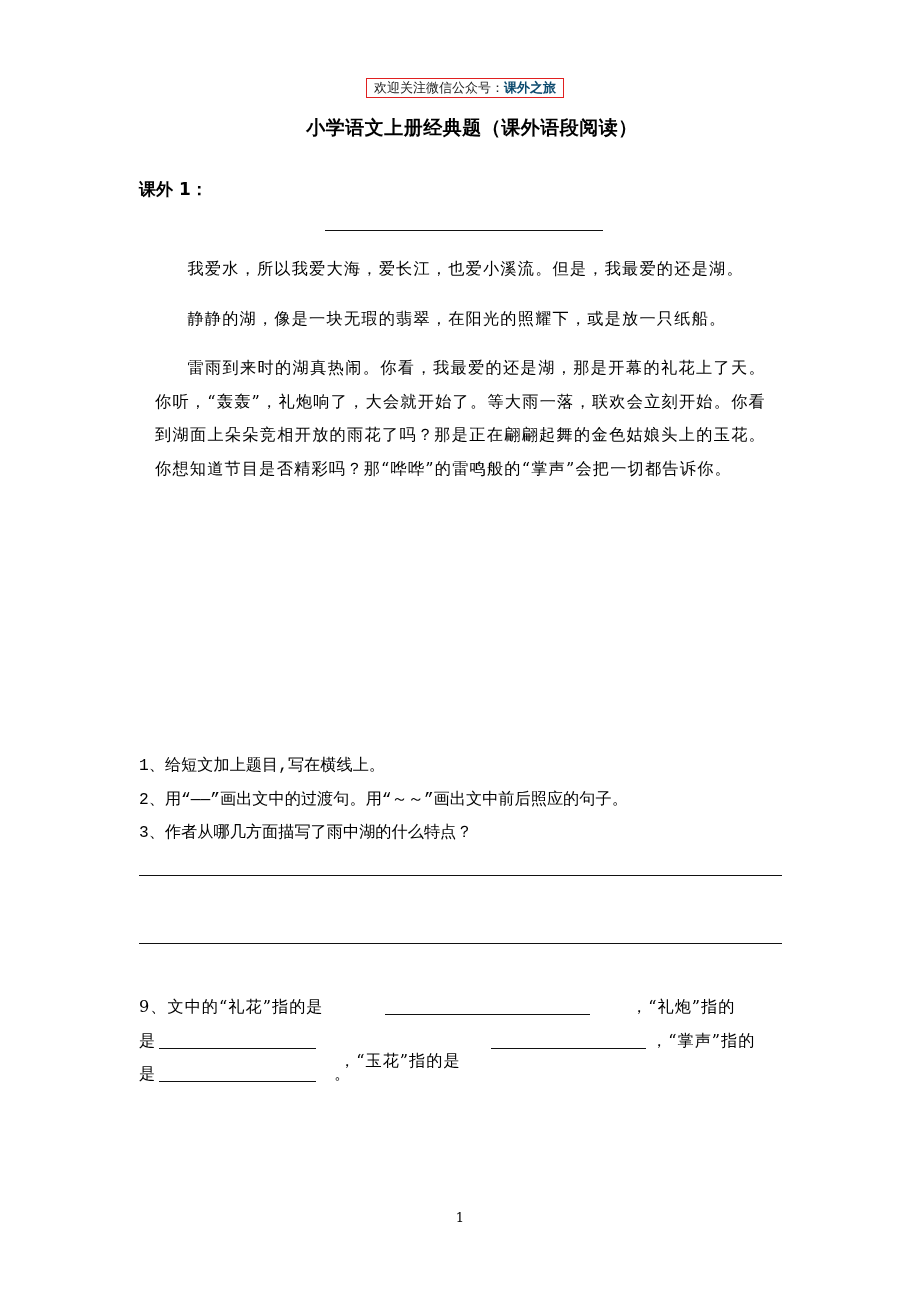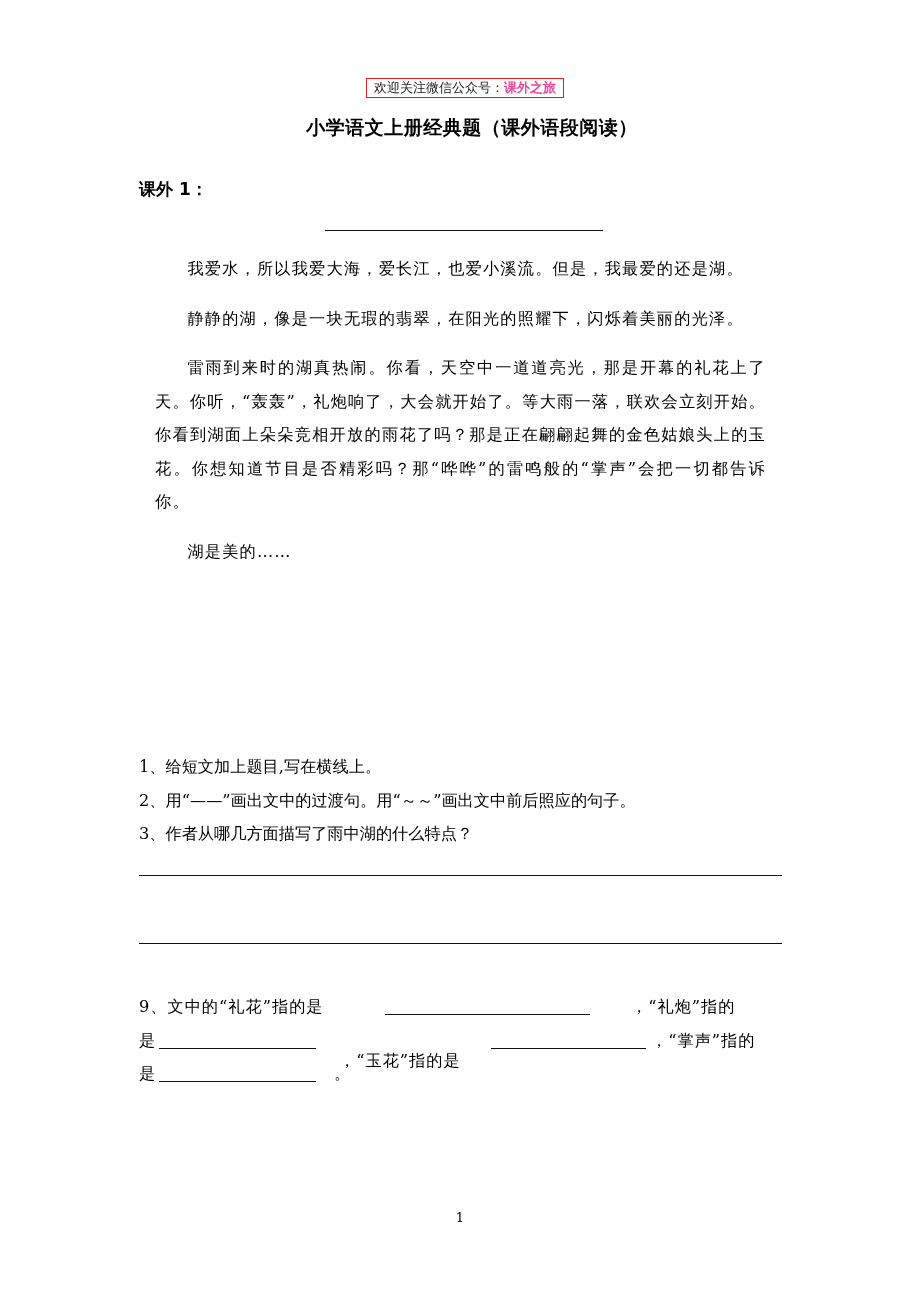--- a/index.html
+++ b/index.html
@@ -24,21 +24,21 @@
       height: 20px;
       border: 1.5px solid #e02020;
       box-sizing: border-box;
       font-size: 13px;
       line-height: 18px;
       text-align: center;
       white-space: nowrap;
       font-family: "DejaVu Sans", sans-serif;
       color: #222;
     }
-    .header-box .strong { font-weight: bold; color: #ec4899; }
+    .header-box .strong { font-weight: bold; color: #0c4a6e; }
 
     .title {
       left: 0;
       width: 920px;
       top: 115px;
       text-align: center;
       font-size: 19px;
       font-weight: bold;
       font-family: "DejaVu Sans", sans-serif;
       letter-spacing: 0.5px;
@@ -74,20 +74,21 @@
       text-indent: 2em;
       text-align: justify;
     }
 
     .questions {
       left: 139px;
       top: 750px;
       width: 643px;
       font-size: 16.2px;
       line-height: 33.5px;
+      font-family: Liberation Mono, monospace;
     }
     .questions p { margin: 0; }
 
     .answer-line {
       left: 139px;
       width: 643px;
       height: 0;
       border-top: 1.5px solid #111;
     }
 
@@ -123,23 +124,22 @@
 <div class="abs header-box"><span>欢迎关注微信公众号：</span><span class="strong">课外之旅</span></div>
 
 <div class="abs title">小学语文上册经典题（课外语段阅读）</div>
 
 <div class="abs section-label">课外 1：</div>
 
 <div class="abs title-blank"></div>
 
 <div class="abs passage">
   <p>我爱水，所以我爱大海，爱长江，也爱小溪流。但是，我最爱的还是湖。</p>
-  <p>静静的湖，像是一块无瑕的翡翠，在阳光的照耀下，闪烁着美丽的光泽。</p>
-  <p>雷雨到来时的湖真热闹。你看，天空中一道道亮光，那是开幕的礼花上了天。你听，“轰轰”，礼炮响了，大会就开始了。等大雨一落，联欢会立刻开始。你看到湖面上朵朵竞相开放的雨花了吗？那是正在翩翩起舞的金色姑娘头上的玉花。你想知道节目是否精彩吗？那“哗哗”的雷鸣般的“掌声”会把一切都告诉你。</p>
-  <p>湖是美的……</p>
+  <p>静静的湖，像是一块无瑕的翡翠，在阳光的照耀下，或是放一只纸船。</p>
+  <p>雷雨到来时的湖真热闹。你看，我最爱的还是湖，那是开幕的礼花上了天。你听，“轰轰”，礼炮响了，大会就开始了。等大雨一落，联欢会立刻开始。你看到湖面上朵朵竞相开放的雨花了吗？那是正在翩翩起舞的金色姑娘头上的玉花。你想知道节目是否精彩吗？那“哗哗”的雷鸣般的“掌声”会把一切都告诉你。</p>
 </div>
 
 <div class="abs questions">
   <p>1、给短文加上题目,写在横线上。</p>
   <p>2、用“——”画出文中的过渡句。用“～～”画出文中前后照应的句子。</p>
   <p>3、作者从哪几方面描写了雨中湖的什么特点？</p>
 </div>
 
 <div class="abs answer-line" style="top:875px;"></div>
 <div class="abs answer-line" style="top:943px;"></div>

